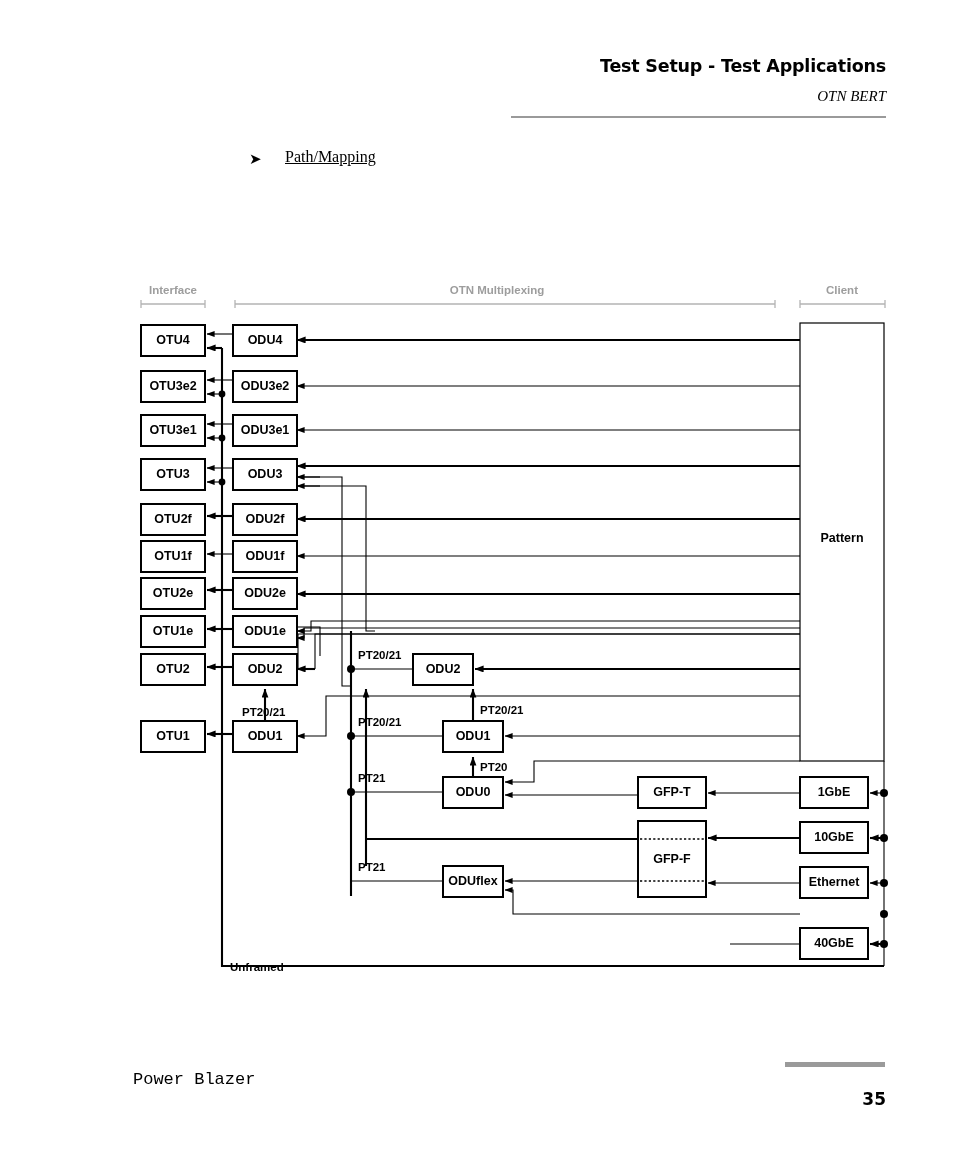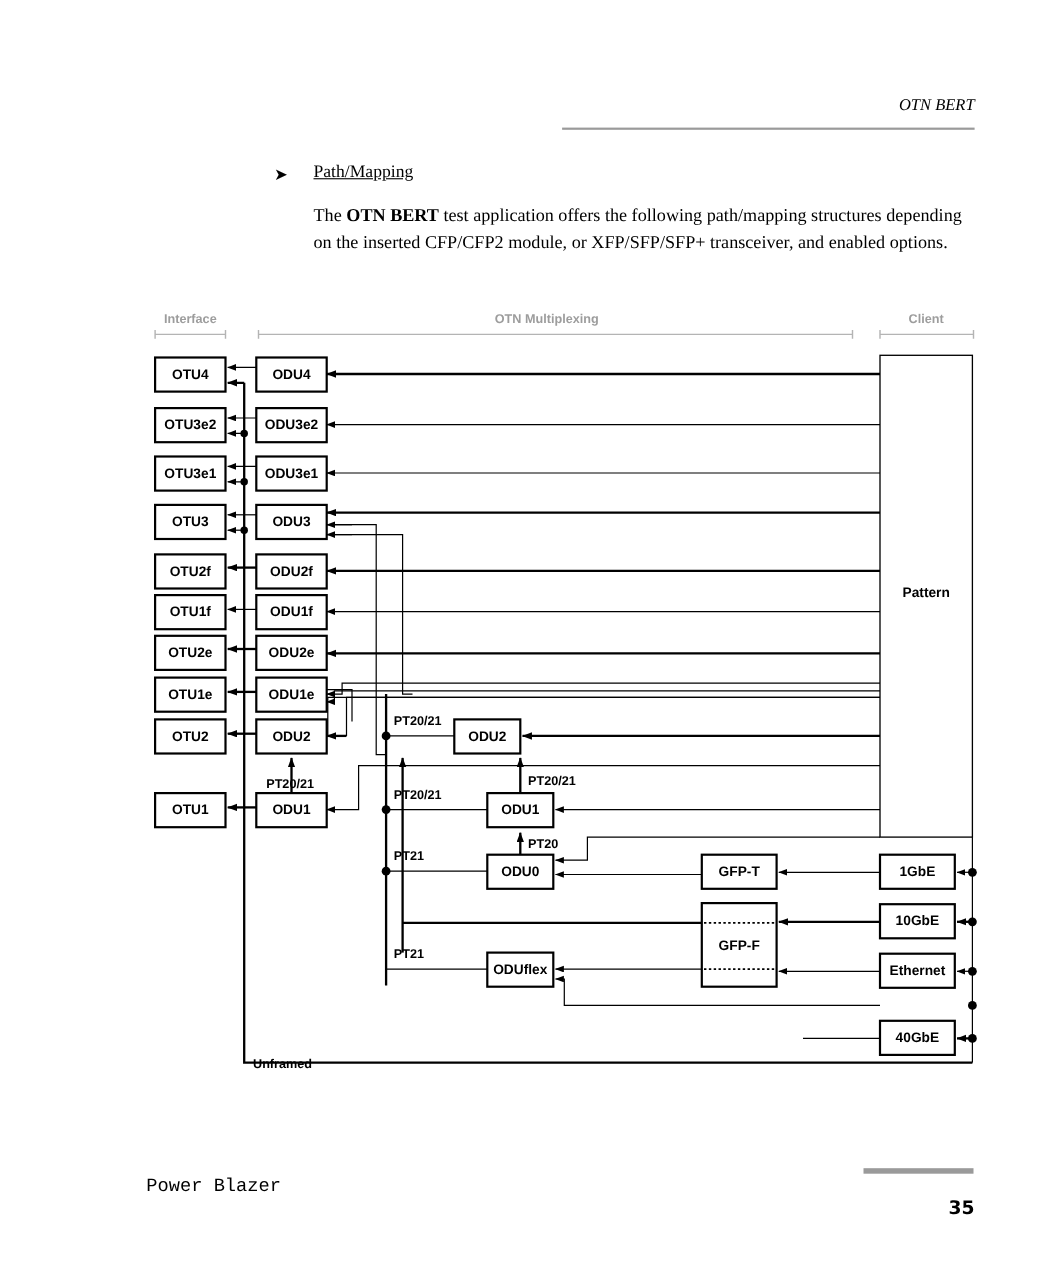--- a/index.html
+++ b/index.html
@@ -37,26 +37,26 @@
   
   .ftr-left{position:absolute;left:133px;top:1070px;font-family:Liberation Mono, monospace;font-size:17px;}
   .ftr-rule{position:absolute;left:785px;top:1062px;width:100px;height:5px;background:#9a9a9a;}
   .ftr-page{position:absolute;right:68px;top:1069px;font-family:"DejaVu Sans",sans-serif;font-weight:bold;font-size:17px;margin-top:20px;}
 </style>
 </head>
 <body>
 
 <div class="page">
 
+  <div class="hdr-title">Test Setup - Test Applications</div>
   <div class="hdr-sub">OTN BERT</div>
   <div class="hdr-rule"></div>
 
   <div class="bullet-arrow">➤</div>
   <div class="bullet-label">Path/Mapping</div>
-  <div class="para"><span>The </span><b>OTN BERT</b><span> test application offers the following path/mapping structures depending on the inserted  CFP/CFP2 module, or XFP/SFP/SFP+ transceiver, and enabled options.</span></div>
 
   <div class="figure">
   <svg width="770" height="705" viewBox="0 0 770 705" xmlns="http://www.w3.org/2000/svg">
     <defs>
       <marker id="ah" markerWidth="8" markerHeight="8" refX="7.6" refY="3" orient="auto" markerUnits="userSpaceOnUse">
         <path d="M0,0 L8,3 L0,6 z" fill="#000"></path>
       </marker>
       <marker id="aht" markerWidth="9" markerHeight="9" refX="8.6" refY="3.4" orient="auto" markerUnits="userSpaceOnUse">
         <path d="M0,0 L9,3.4 L0,6.8 z" fill="#000"></path>
       </marker>

